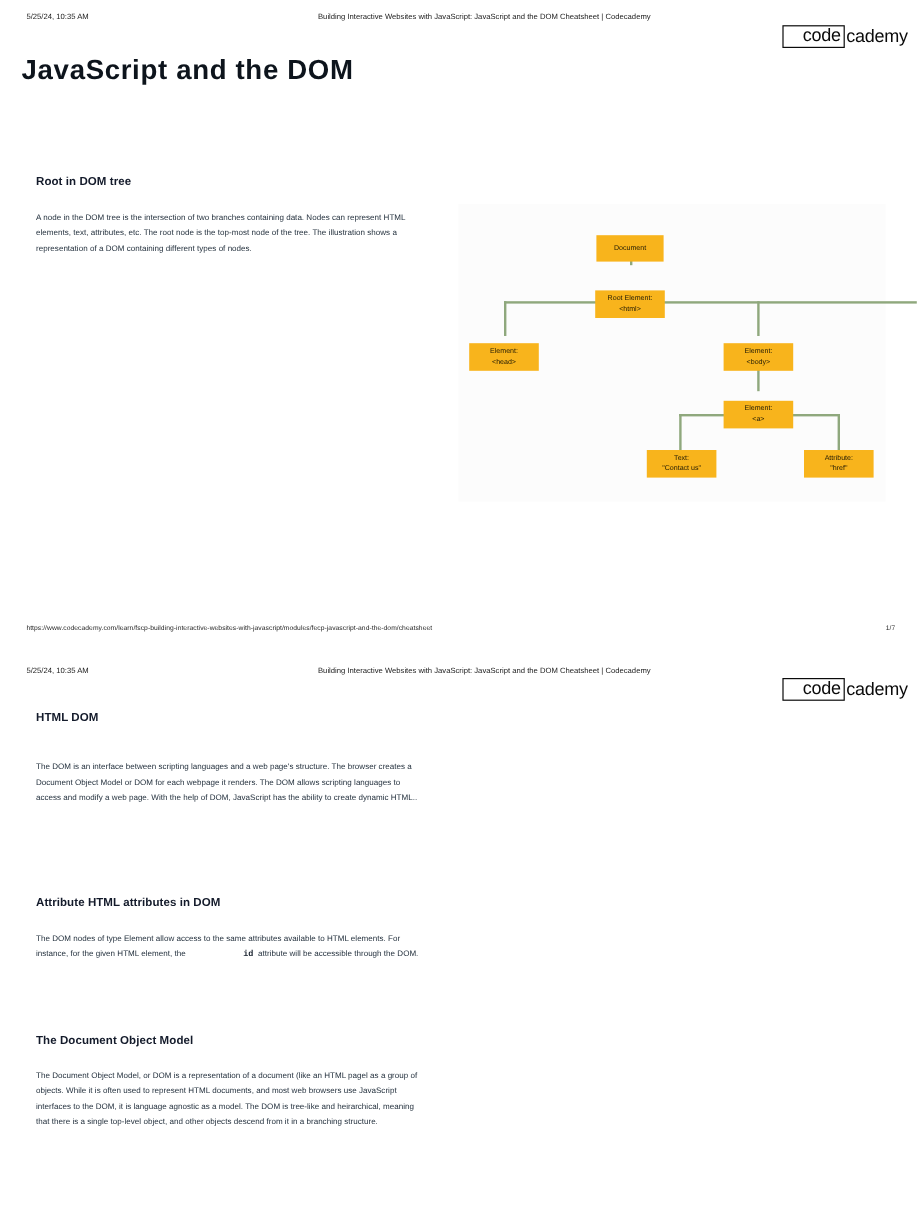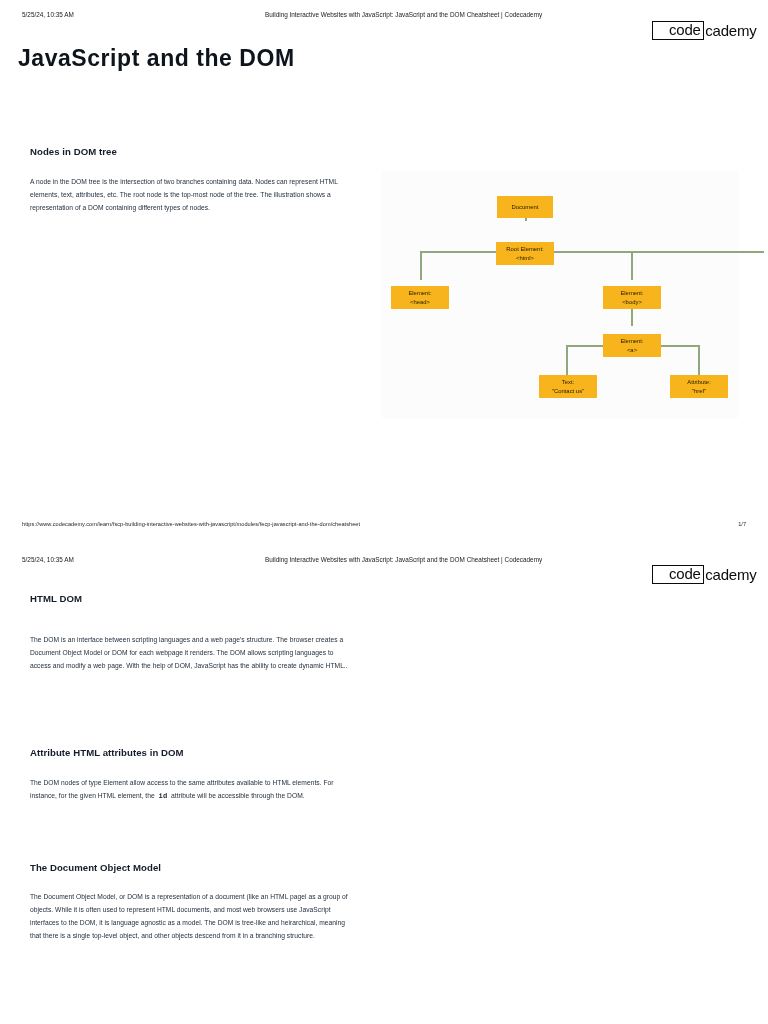--- a/index.html
+++ b/index.html
@@ -104,20 +104,21 @@
     line-height: 1.92;
     color: #23303d;
     letter-spacing: .02px;
   }
   .inline-code {
     font-family: "Liberation Mono", monospace;
     font-size: 7.1px;
     font-weight: 700;
     color: #1b2430;
     padding: 0 2px;
+    margin-left: 44px;
   }
 
   
   .code-block {
     position: absolute;
     background: #21202b;
     display: flex;
     align-items: center;
     padding-left: 6px;
     font-family: "Liberation Mono", monospace;
@@ -166,21 +167,21 @@
   </div>
 
   <div class="logo" style="left:652px; top:21px;">
     <span class="boxed">code</span>
     <span class="tail">cademy</span>
   </div>
 
 
   <h1 class="doc-title" style="top:45px;">JavaScript and the DOM</h1>
 
-  <h2 class="sect-h" style="top:146px;">Nodes in DOM tree</h2>
+  <h2 class="sect-h" style="top:146px;">Root in DOM tree</h2>
   <p class="body-copy" style="top:176px;">A node in the DOM tree is the intersection of two branches containing data. Nodes can represent HTML elements, text, attributes, etc. The root node is the top-most node of the tree. The illustration shows a representation of a DOM containing different types of nodes.</p>
 
   <div class="diagram" style="left:382px; top:170px; width:356px; height:248px;">
 
     <div class="edge" style="left:143px; top:33px;  width:1.6px; height:18px;"></div>
     <div class="edge" style="left:38px;  top:81px;  width:344px; height:1.6px;"></div>
     <div class="edge" style="left:38px;  top:81px;  width:1.6px; height:29px;"></div>
     <div class="edge" style="left:249px; top:81px;  width:1.6px; height:29px;"></div>
     <div class="edge" style="left:249px; top:133px; width:1.6px; height:23px;"></div>
     <div class="edge" style="left:184px; top:175px; width:133px; height:1.6px;"></div>

